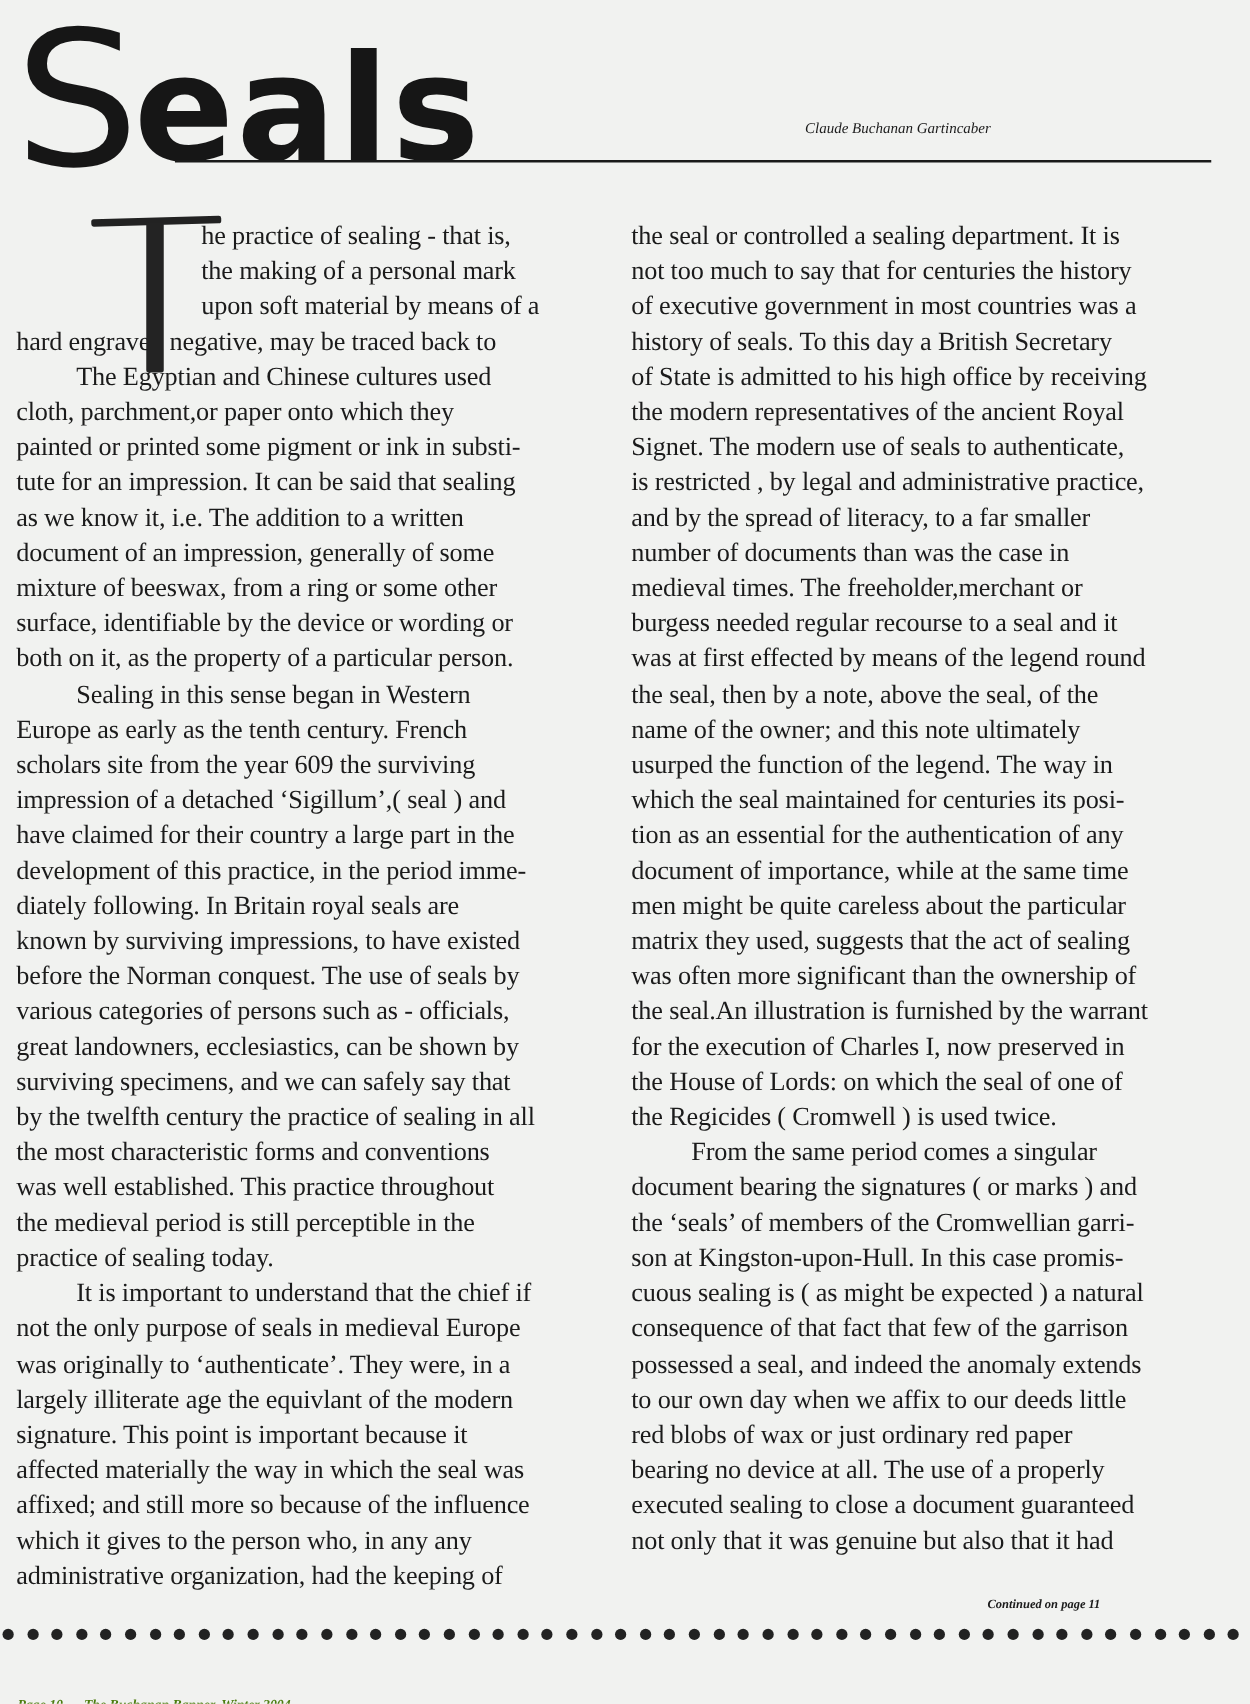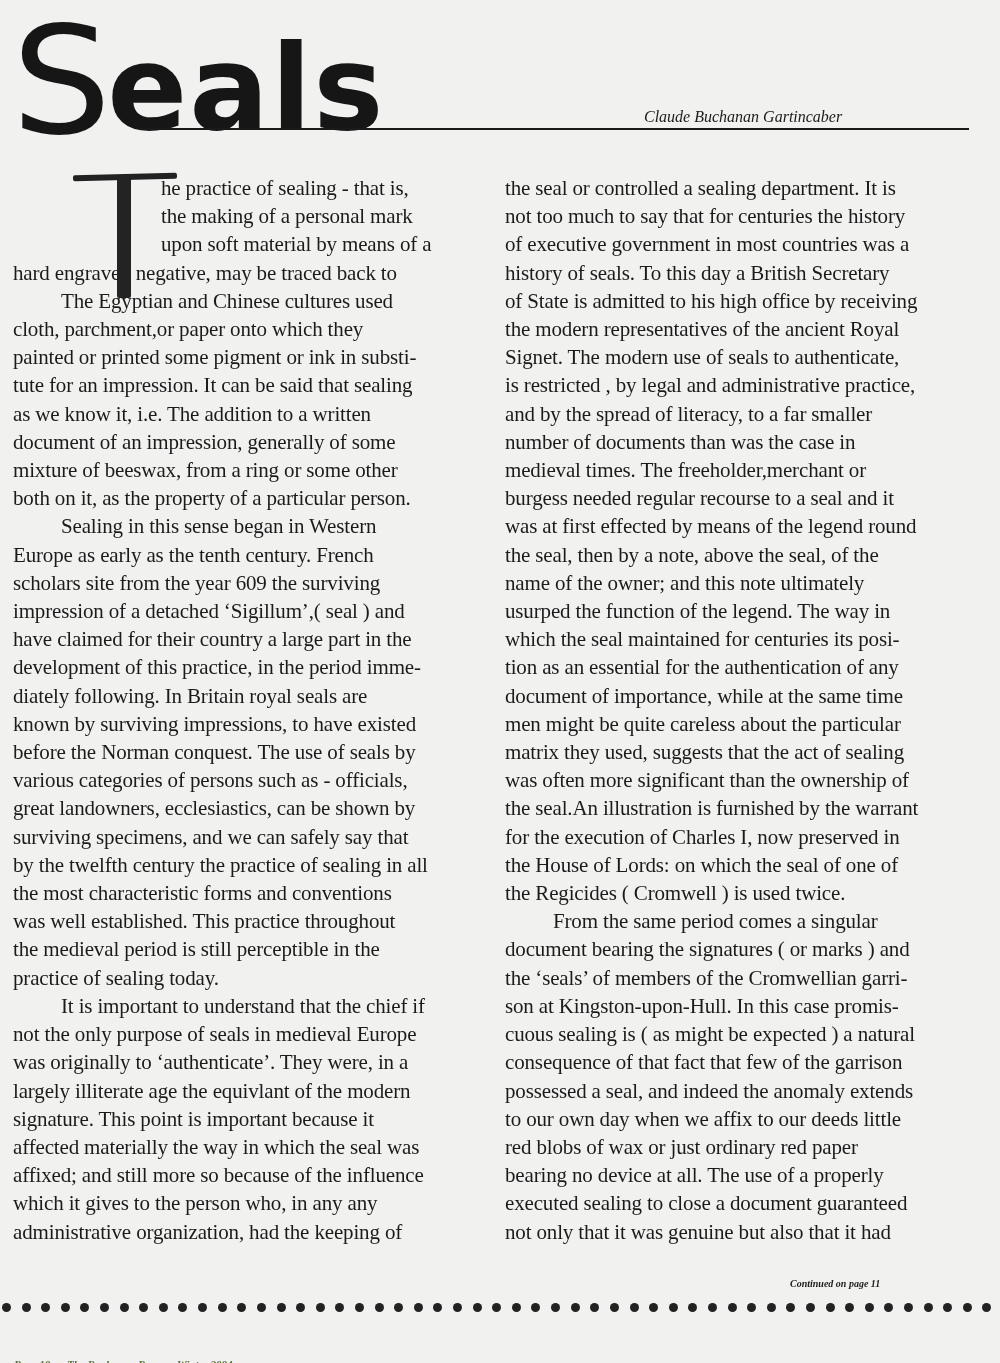--- a/index.html
+++ b/index.html
@@ -21,22 +21,22 @@
     transform: scaleX(1.05);
     display: inline-block;
     margin-right: -4px;
   }
   .title .rest { font-weight: bold; transform: translateY(-4px); display: inline-block; }
   .rule {
     position: absolute; left: 140px; top: 128px; width: 829px; height: 2px;
     background: #1a1a1a;
   }
   .byline {
-    position: absolute; left: 644px; top: 108px;
-    font-style: italic; font-size: 16px; color: #1b1b1b;
+    position: absolute; left: 644px; top: 95px;
+    font-style: italic; font-size: 12px; color: #1b1b1b;
   }
   .col {
     position: absolute; top: 174px;
     font-size: 21px; line-height: 28.2px;
     letter-spacing: -0.15px;
   }
   .col-left { left: 13px; width: 475px; }
   .col-right { left: 505px; width: 470px; }
   .line { white-space: nowrap; display: block; }
   .indent { padding-left: 48px; }
@@ -91,20 +91,21 @@
     <span class="line dropcap-line">the making of a personal mark</span>
     <span class="line dropcap-line">upon soft  material by means of a</span>
     <span class="line">hard engraved negative, may be traced back to</span>
     <span class="line indent">The Egyptian and Chinese cultures used</span>
     <span class="line">cloth, parchment,or paper onto which they</span>
     <span class="line">painted or printed some pigment or ink in substi-</span>
     <span class="line">tute for an impression.  It can be said that sealing</span>
     <span class="line">as we know it, i.e. The addition to a written</span>
     <span class="line">document of an impression, generally of some</span>
     <span class="line">mixture of beeswax, from a ring or some other</span>
+    <span class="line">surface, identifiable by the  device or wording or</span>
     <span class="line">both on it, as the property of a particular person.</span>
     <span class="line indent">Sealing in this sense began in Western</span>
     <span class="line">Europe as early as the tenth century.  French</span>
     <span class="line">scholars site from the year 609 the surviving</span>
     <span class="line">impression of a detached ‘Sigillum’,( seal ) and</span>
     <span class="line">have claimed for their country a large part in the</span>
     <span class="line">development of this practice, in the period imme-</span>
     <span class="line">diately following. In Britain royal seals are</span>
     <span class="line">known by surviving impressions, to have existed</span>
     <span class="line">before the Norman conquest.  The use of seals by</span>

